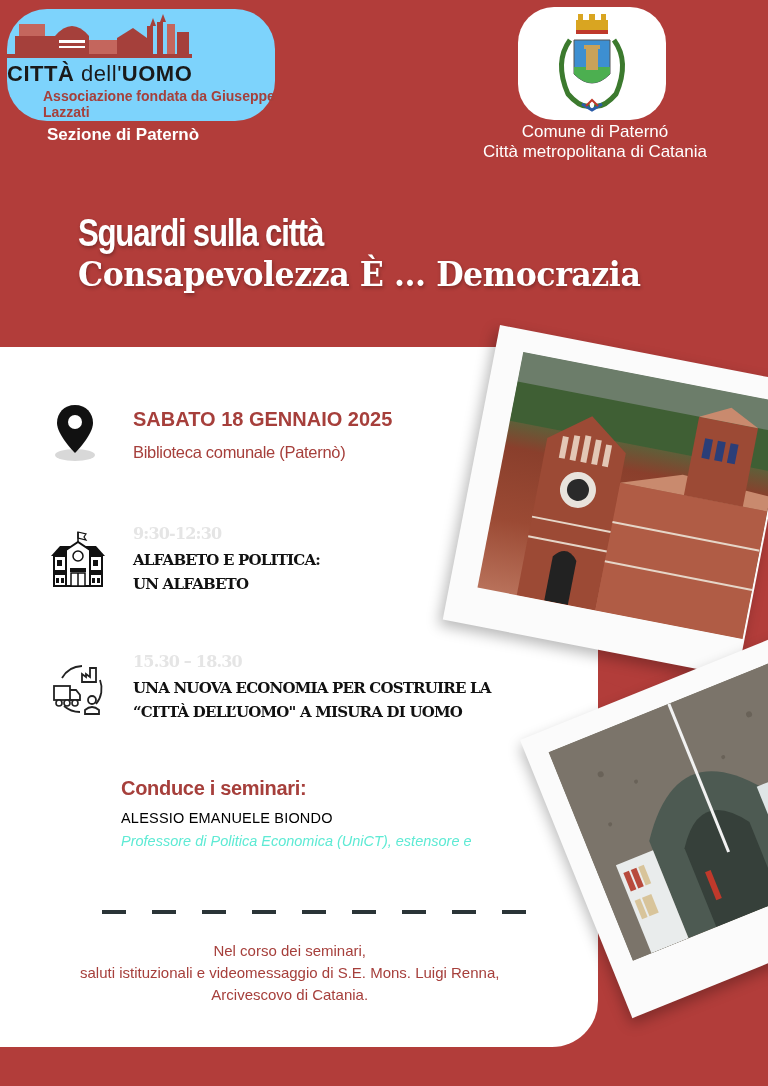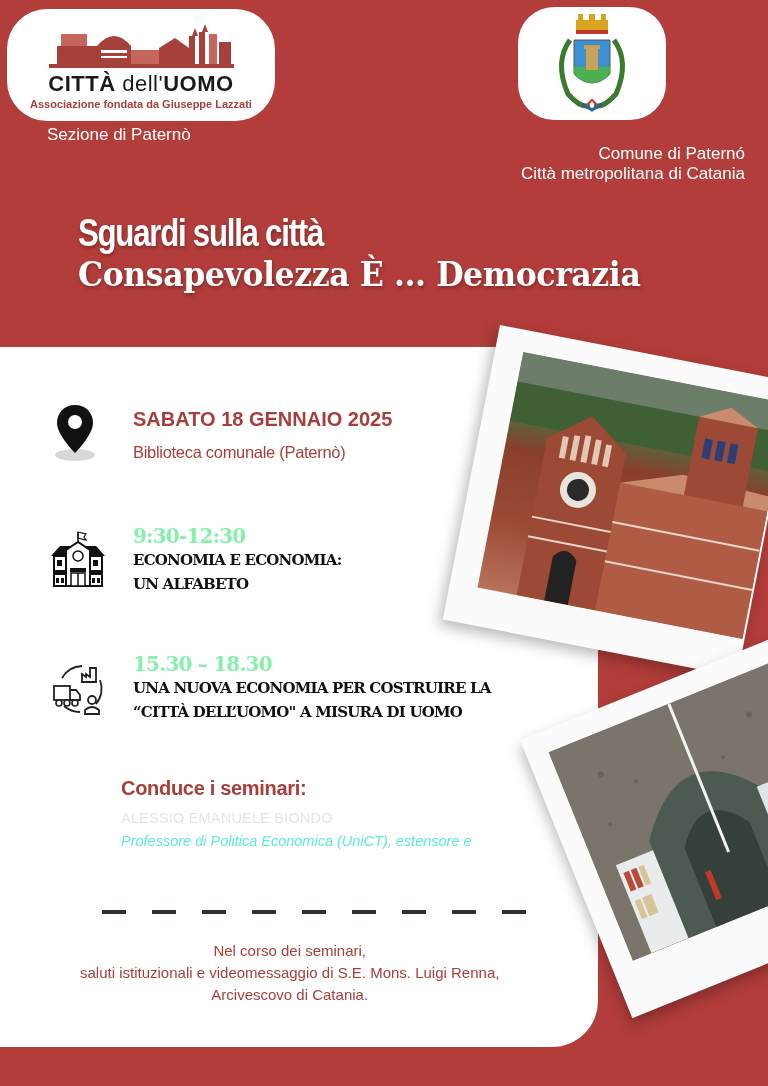--- a/index.html
+++ b/index.html
@@ -1,53 +1,53 @@
 <!DOCTYPE html>
 <html><head>
 <meta charset="utf-8">
 <style>
   * { box-sizing: border-box; margin: 0; padding: 0; }
   html, body { width: 768px; height: 1086px; overflow: hidden; }
   body { background: #b23d3a; position: relative; font-family: "Liberation Sans", sans-serif; }
 
   .logo-left {
     position: absolute; left: 7px; top: 9px; width: 268px; height: 112px;
-    background: #ffffff; border-radius: 40px;
-    display: flex; flex-direction: column; align-items: center; justify-content: center;
+    background: #7dd3fc; border-radius: 40px;
+    display: flex; flex-direction: column; align-items: flex-start; justify-content: center;
   }
   .logo-left .skyline { width: 185px; height: 45px; margin-top: 4px; }
   .logo-left .brand { font-size: 22px; color: #1a1a1a; letter-spacing: 0.5px; margin-top: 2px; white-space: nowrap; }
   .logo-left .brand b { font-weight: 900; }
   .logo-left .brand span { font-weight: 400; }
-  .logo-left .sub { font-size: 11px; font-weight: 700; color: #a5403b; margin-top: 1px; }
-  .section-label { position: absolute; left: 47px; top: 125px; color: #fff; font-size: 17px; }
+  .logo-left .sub { font-size: 14px; font-weight: 700; color: #a5403b; margin-top: 1px; margin-left: 36px; }
+  .section-label { position: absolute; left: 47px; top: 125px; color: #fff; font-size: 17px; font-weight: bold; }
 
   .logo-right {
     position: absolute; left: 518px; top: 7px; width: 148px; height: 113px;
     background: #fff; border-radius: 36px;
     display: flex; align-items: center; justify-content: center;
   }
-  .comune-label { position: absolute; left: 445px; top: 122px; width: 300px; text-align: right; color: #fff; font-size: 17px; line-height: 20px; margin-top: 22px; }
+  .comune-label { position: absolute; left: 445px; top: 122px; width: 300px; text-align: center; color: #fff; font-size: 17px; line-height: 20px; }
 
   .title1 { position: absolute; left: 78px; top: 212px; color: #fff; font-family: "Liberation Sans", sans-serif; font-weight: 700; font-size: 38px; letter-spacing: -1.5px; transform: scaleX(0.82); transform-origin: left; text-shadow: 1px 2px 4px rgba(0,0,0,0.3); white-space: nowrap; }
   .title2 { position: absolute; left: 78px; top: 254px; color: #fff; font-family: "DejaVu Serif", serif; font-weight: 700; font-size: 34px; letter-spacing: -0.5px; transform: scaleX(0.93); transform-origin: left; text-shadow: 1px 2px 4px rgba(0,0,0,0.3); white-space: nowrap; }
 
   .panel {
     position: absolute; left: 0; top: 347px; width: 598px; height: 700px;
     background: #fff; border-bottom-right-radius: 46px;
   }
   .icon { position: absolute; }
   .date { position: absolute; left: 133px; top: 408px; color: #a63f3b; font-weight: 700; font-size: 20px; }
   .venue { position: absolute; left: 133px; top: 443px; color: #a63f3b; font-weight: 400; font-size: 16.5px; letter-spacing: -0.3px; }
 
-  .time { position: absolute; left: 133px; color: #86efac; font-family: "DejaVu Serif", serif; font-weight: 700; font-size: 20px; letter-spacing: -0.8px; }
+  .time { position: absolute; left: 133px; color: #e5e5e5; font-family: "DejaVu Serif", serif; font-weight: 700; font-size: 16px; letter-spacing: -0.8px; }
   .session { position: absolute; left: 133px; color: #111; font-family: "DejaVu Serif", serif; font-weight: 700; font-size: 15px; line-height: 24px; letter-spacing: -0.8px; white-space: nowrap; }
 
   .conduce { position: absolute; left: 121px; top: 777px; color: #a63f3b; font-weight: 700; font-size: 20px; letter-spacing: -0.3px; }
-  .speaker { position: absolute; left: 121px; top: 810px; color: #e5e5e5; font-size: 14.5px; font-weight: 400; letter-spacing: 0.2px; }
+  .speaker { position: absolute; left: 121px; top: 810px; color: #000000; font-size: 14.5px; font-weight: 400; letter-spacing: 0.2px; }
   .speaker-desc { position: absolute; left: 121px; top: 830px; width: 420px; color: #5eead4; font-size: 14.5px; font-style: italic; line-height: 22px; }
 
   .dashes { position: absolute; left: 102px; top: 910px; display: flex; gap: 26px; }
   .dash { width: 24px; height: 4px; background: #2a3437; }
 
   .note { position: absolute; left: 80px; top: 940px; color: #a63f3b; font-size: 15px; line-height: 22px; text-align: center; }
 
   .polaroid { position: absolute; background: #fbfbfb; box-shadow: -3px 6px 14px rgba(0,0,0,0.28); }
   .polaroid .photo { position: absolute; overflow: hidden; }
   .tri { position: absolute; width: 0; height: 0; }
@@ -199,21 +199,21 @@
   <rect x="20" y="38" width="16" height="4" fill="#111"></rect>
   <rect x="21" y="43" width="14" height="13" fill="#fff" stroke="#111" stroke-width="1.5"></rect>
   <line x1="28" y1="43" x2="28" y2="56" stroke="#111" stroke-width="1.5"></line>
   <rect x="6" y="48" width="3" height="5" fill="#111"></rect>
     <rect x="11" y="48" width="3" height="5" fill="#111"></rect>
   <rect x="42" y="48" width="3" height="5" fill="#111"></rect>
     <rect x="47" y="48" width="3" height="5" fill="#111"></rect>
 </svg>
 <div class="time" style="top:524px;">9:30-12:30</div>
 <div class="session" style="top:548px;">
-  <div>ECONOMIA E ECONOMIA:</div>
+  <div>ALFABETO E POLITICA:</div>
   <div>UN ALFABETO</div>
 </div>
 
 <svg class="icon" style="left:50px; top:660px;" width="58" height="58" viewBox="0 0 58 58">
   <path d="M12 18 A24 24 0 0 1 32 6" fill="none" stroke="#222" stroke-width="1.8"></path>
   <path d="M50 20 A24 24 0 0 1 46 44" fill="none" stroke="#222" stroke-width="1.8"></path>
   <path d="M30 52 A24 24 0 0 1 14 46" fill="none" stroke="#222" stroke-width="1.8"></path>
   <path d="M32 22 V14 L36 17 V14 L40 17 V8 H46 V22 Z" fill="none" stroke="#222" stroke-width="1.8"></path>
   <rect x="4" y="26" width="16" height="14" fill="none" stroke="#222" stroke-width="1.8"></rect>
   <path d="M20 30 H26 L30 35 V40 H20" fill="none" stroke="#222" stroke-width="1.8"></path>

